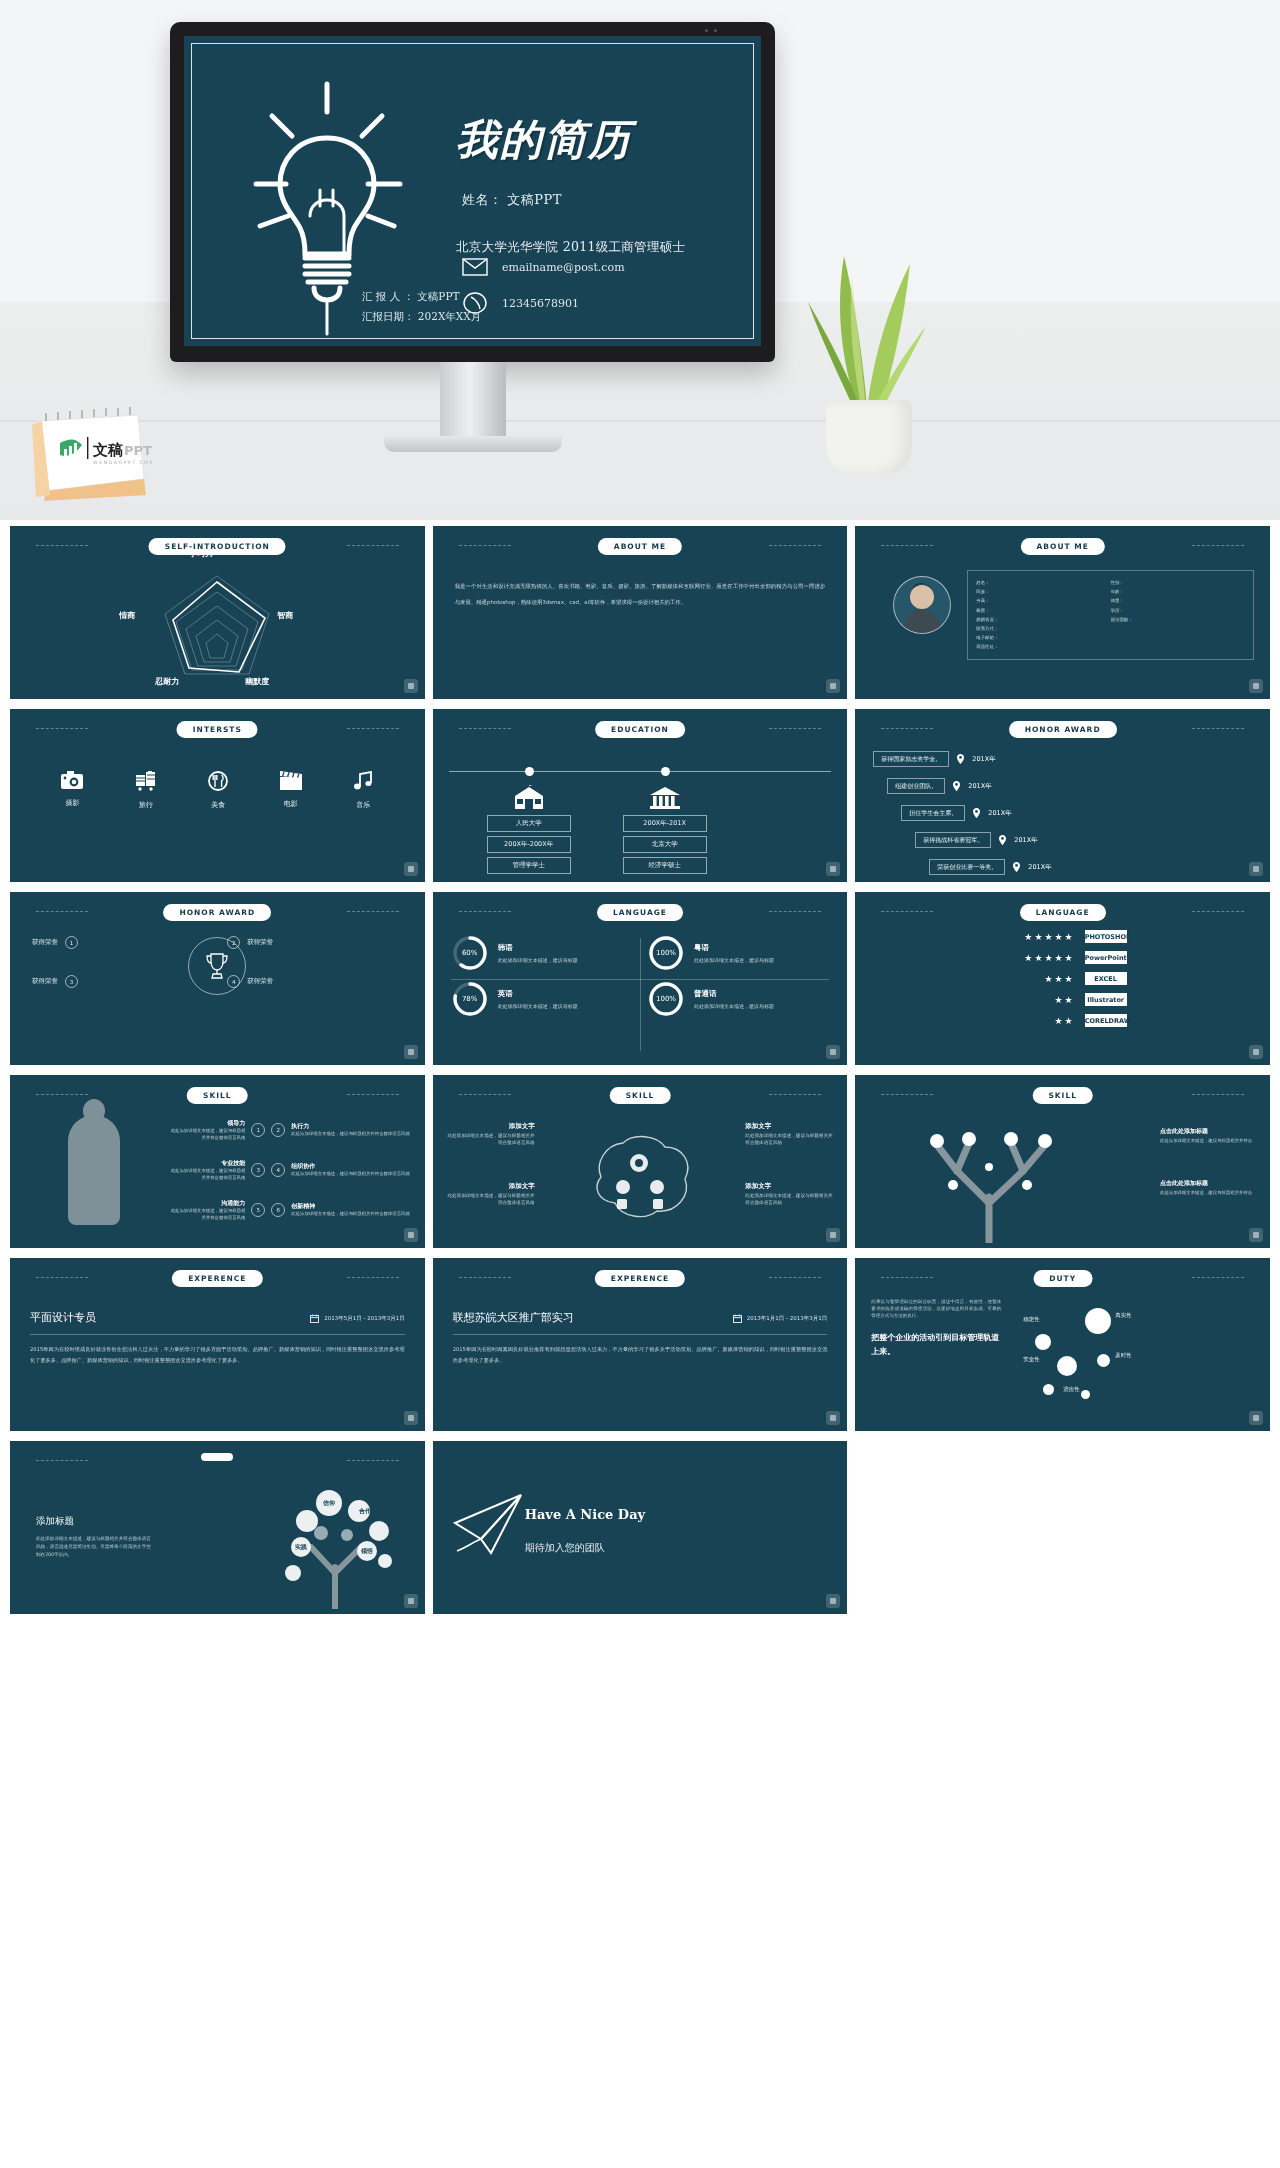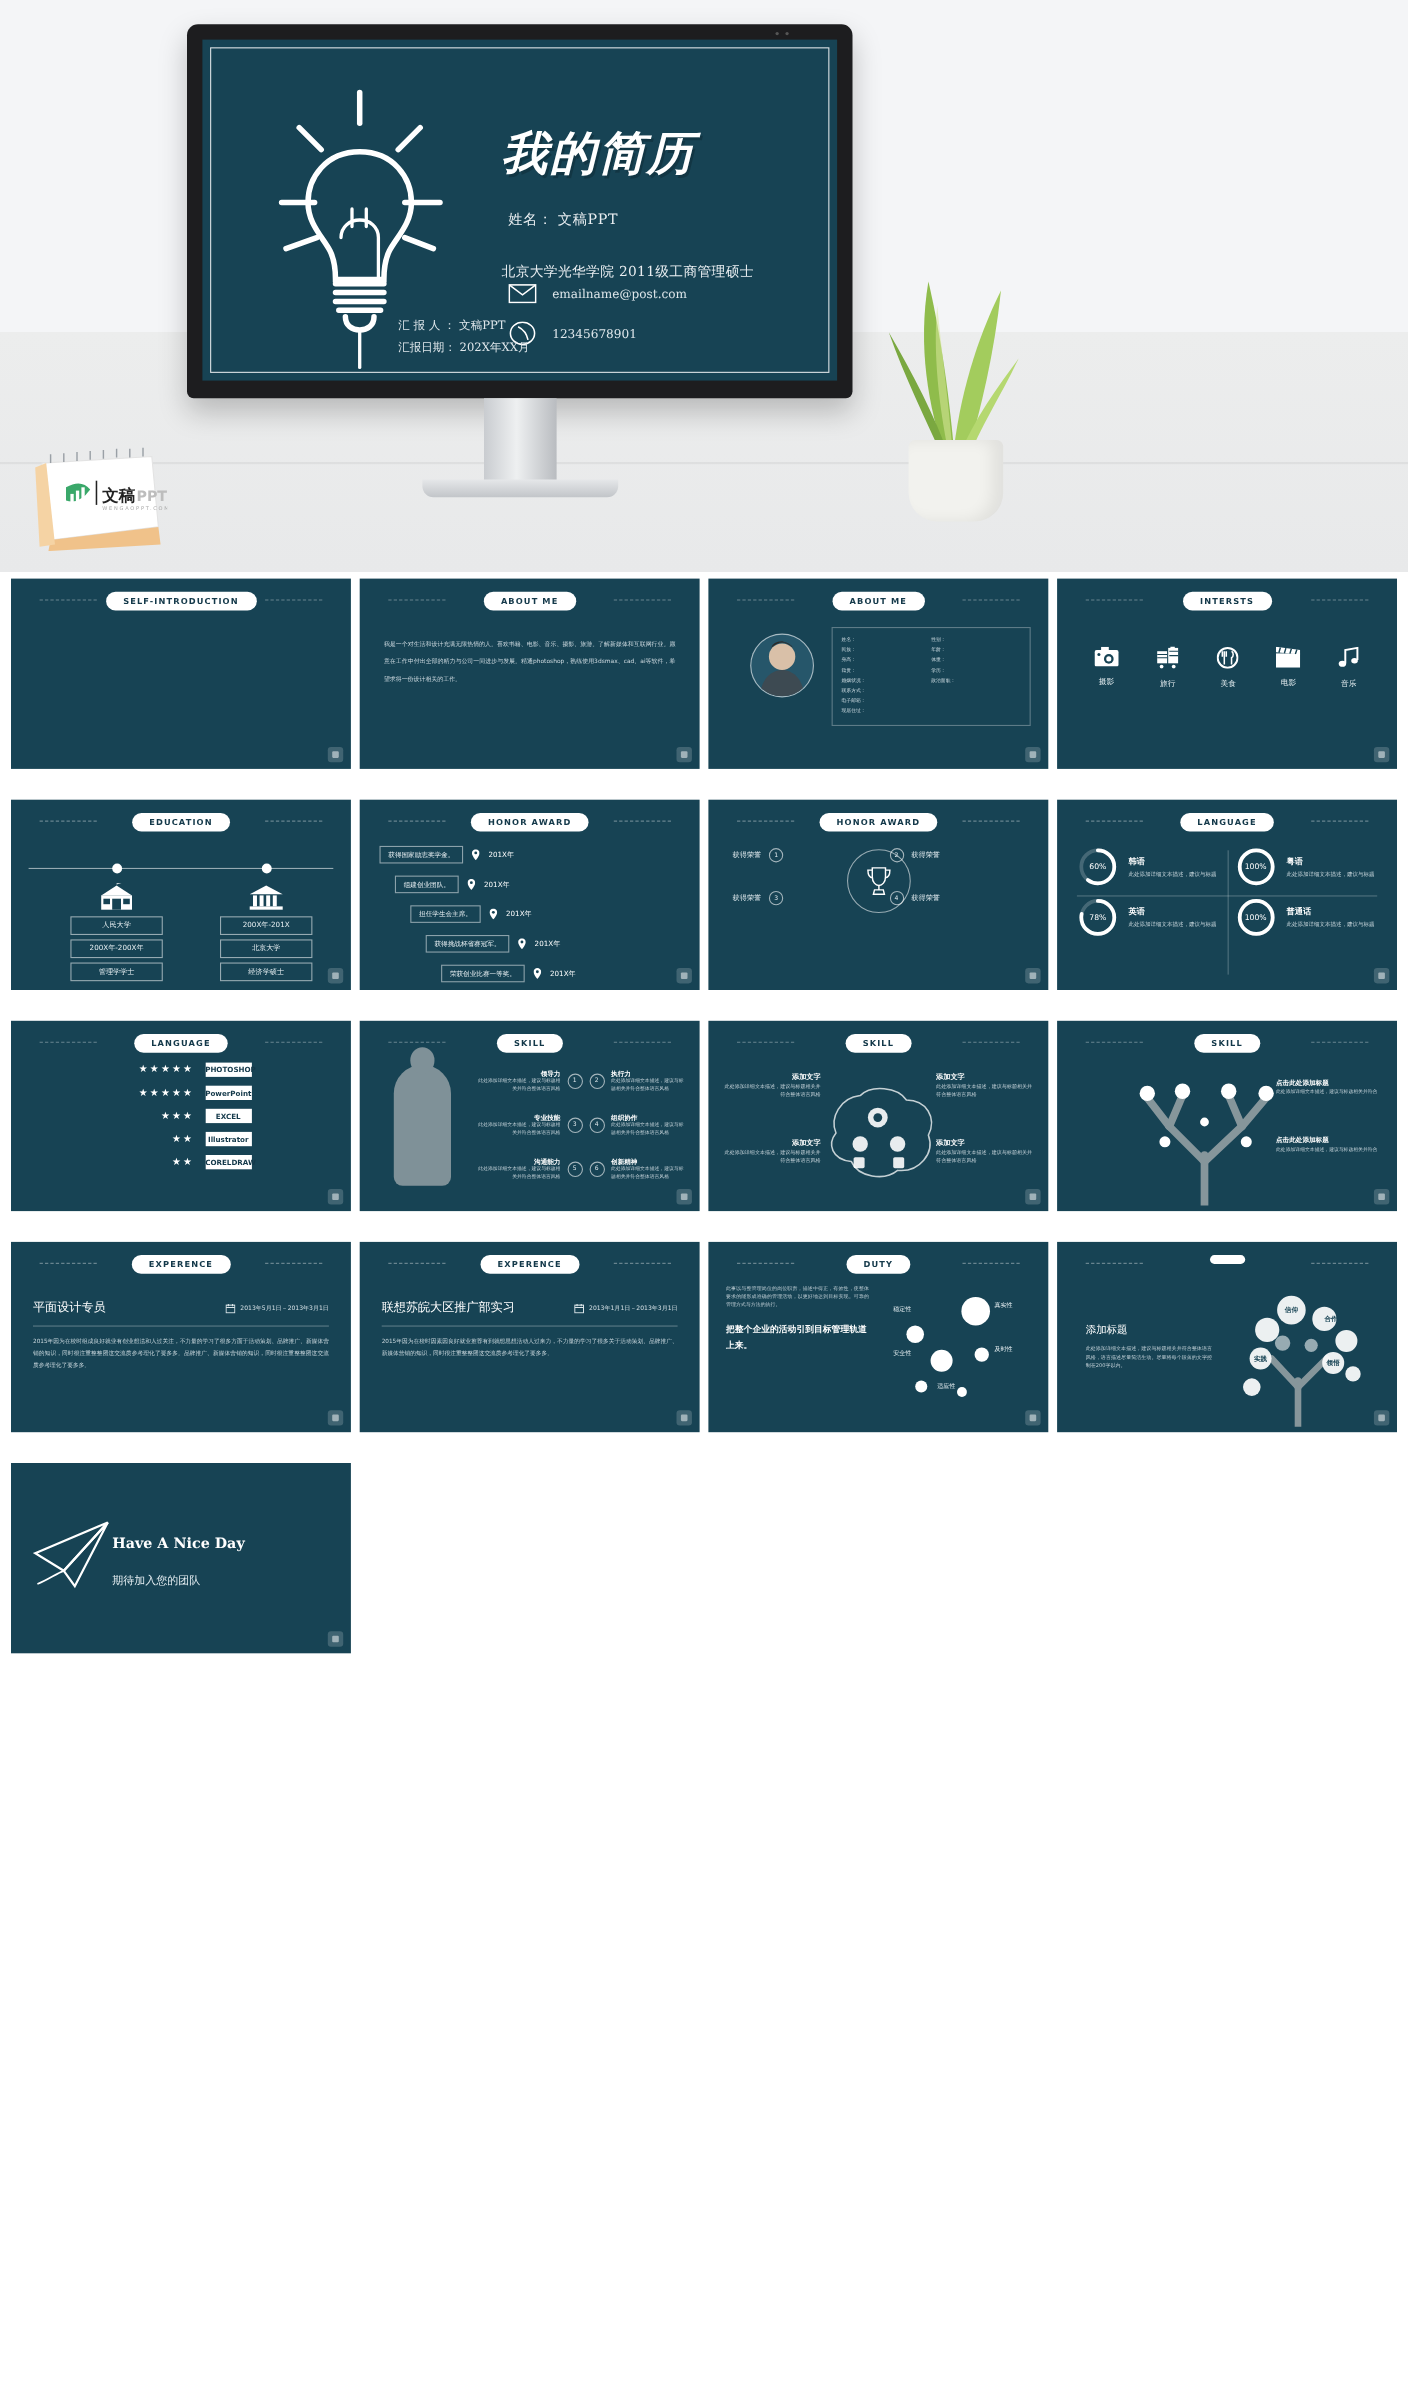--- a/index.html
+++ b/index.html
@@ -83,22 +83,22 @@
   .pot {
     position: absolute; left: 826px; top: 400px; width: 86px; height: 74px;
     background: #f2f2ee; border-radius: 6px 6px 26px 26px;
     box-shadow: inset -10px 0 14px rgba(0,0,0,.07);
   }
   .calendar { position: absolute; left: 20px; top: 405px; }
 
   
   .grid {
     padding: 6px 10px 10px 10px;
-    display: grid; grid-template-columns: repeat(4, 1fr);
-    gap: 28px 8px; background: #fff;
+    display: grid; grid-template-columns: repeat(3, 1fr);
+    gap: 10px 8px; background: #fff;
   }
   .slide {
     position: relative; height: 173px; background: #174354;
     overflow: hidden; color: #dde6ea;
     font-family: "DejaVu Sans", sans-serif;
   }
   .slide.empty-cell { background: transparent; }
   .pill {
     position: absolute; left: 50%; top: 12px; transform: translateX(-50%);
     background: #fff; color: #14394a; border-radius: 20px;
@@ -321,20 +321,37 @@
       </g>
     </svg>
   </div>
 
   <div class="grid">
 
     <div class="slide">
       <div class="dash-l"></div>
       <div class="pill">SELF-INTRODUCTION</div>
       <div class="dash-r"></div>
+      <div class="radar-wrap">
+        <svg width="180" height="120" viewBox="0 0 180 120">
+          <g fill="none" stroke="rgba(255,255,255,.28)" stroke-width="1">
+            <polygon points="90,12 142,50 122,110 58,110 38,50"></polygon>
+            <polygon points="90,28 131,58 115,106 65,106 49,58"></polygon>
+            <polygon points="90,42 121,65 109,102 71,102 59,65"></polygon>
+            <polygon points="90,56 111,72 103,98 77,98 69,72"></polygon>
+            <polygon points="90,70 101,79 97,94 83,94 79,79"></polygon>
+          </g>
+          <polygon points="90,18 138,54 112,108 62,104 46,56" fill="none" stroke="#ffffff" stroke-width="1.6"></polygon>
+        </svg>
+        <div class="radar-lbl" style="left:62px;top:-16px;">学习力</div>
+        <div class="radar-lbl" style="left:150px;top:46px;">智商</div>
+        <div class="radar-lbl" style="left:118px;top:112px;">幽默度</div>
+        <div class="radar-lbl" style="left:28px;top:112px;">忍耐力</div>
+        <div class="radar-lbl" style="left:-8px;top:46px;">情商</div>
+      </div>
       <div class="wm"></div>
     </div>
 
     <div class="slide">
       <div class="dash-l"></div>
       <div class="pill">ABOUT ME</div>
       <div class="dash-r"></div>
       <div class="body-text" style="top:52px;line-height:16px;">我是一个对生活和设计充满无限热情的人。喜欢书籍、电影、音乐、摄影、旅游。了解新媒体和互联网行业。愿意在工作中付出全部的精力与公司一同进步与发展。精通photoshop，熟练使用3dsmax、cad、ai等软件，希望求得一份设计相关的工作。</div>
       <div class="wm"></div>
     </div>

